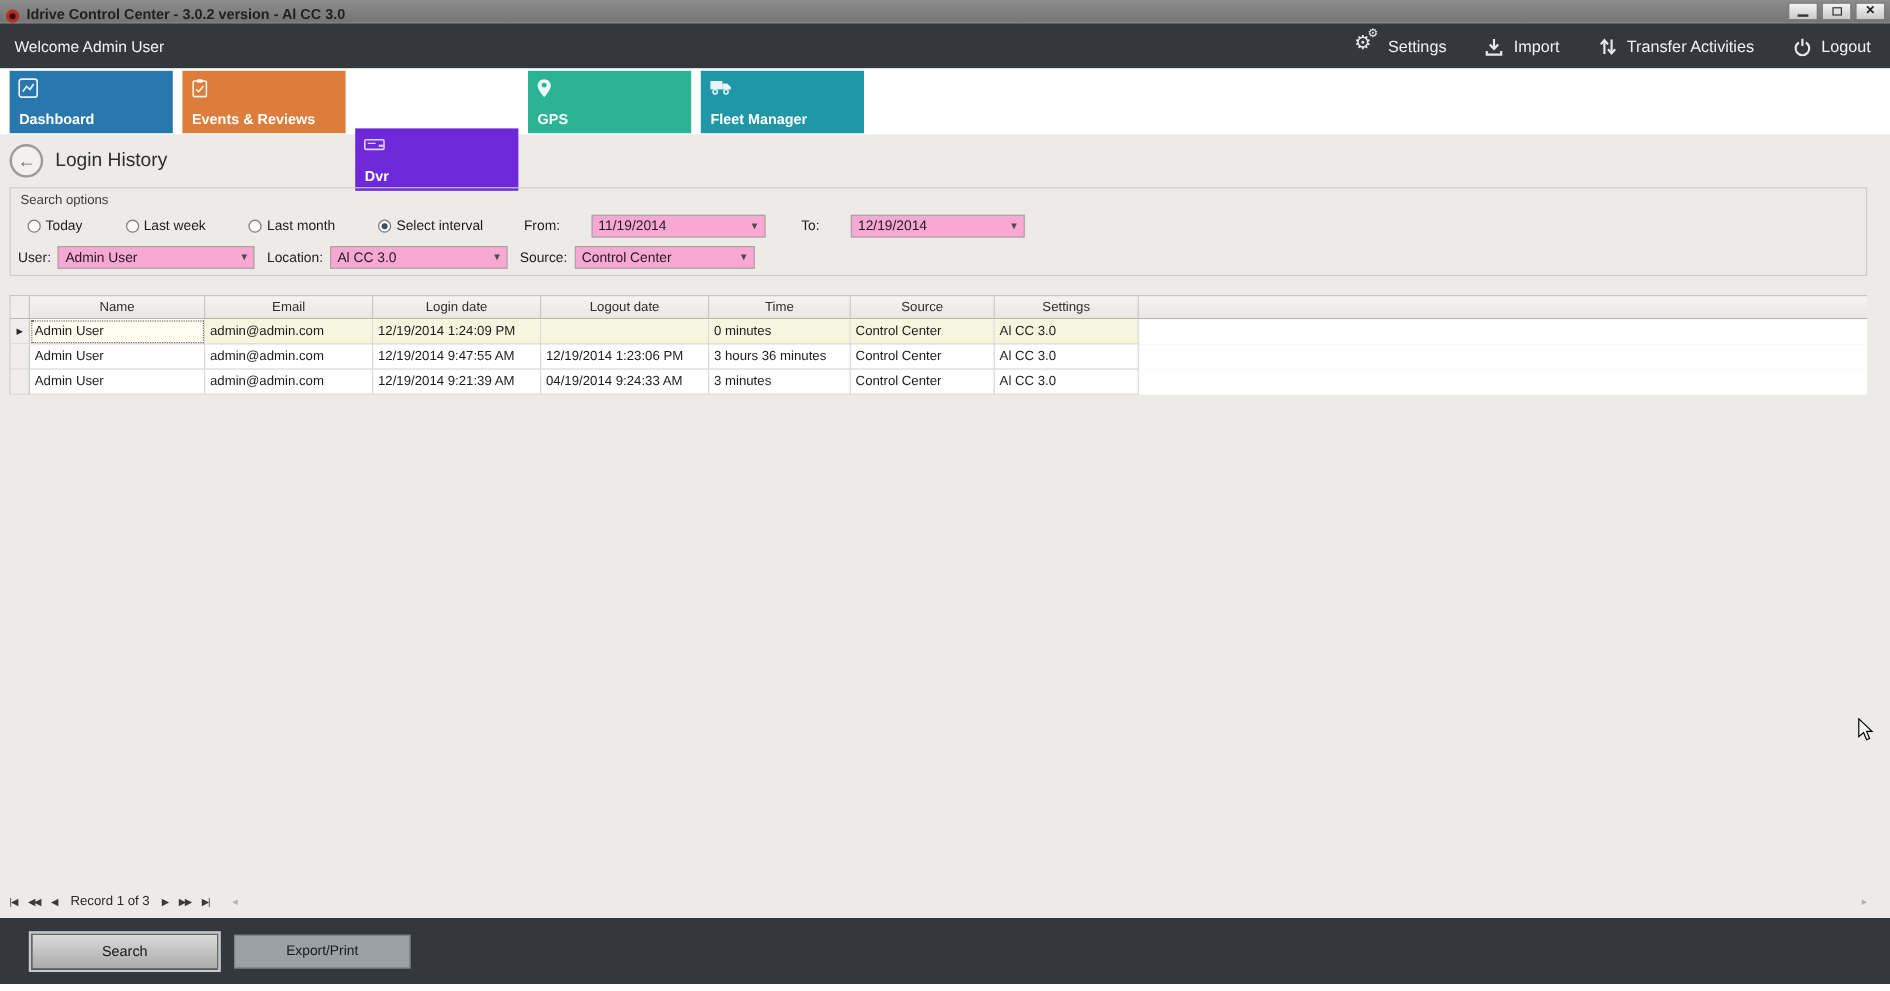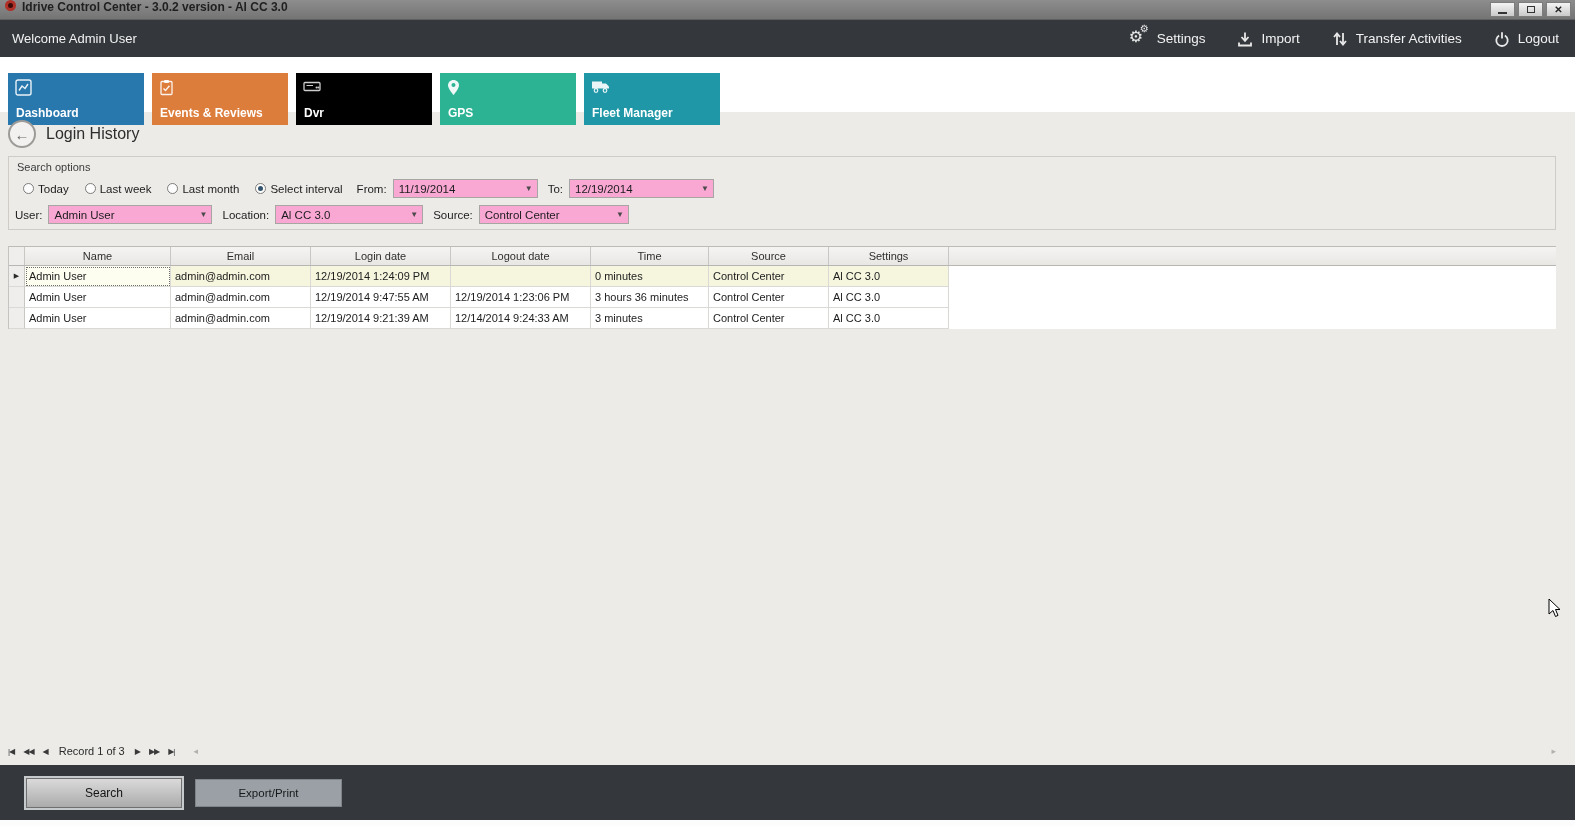--- a/index.html
+++ b/index.html
@@ -8,21 +8,21 @@
     font-family:"Liberation Sans", sans-serif;
     background:#ecebe8;
     position:relative;
     overflow:hidden;
     color:#1c1c1c;
   }
   
   .titlebar {
     position:absolute; top:0; left:0; width:1575px; height:20px;
     background:linear-gradient(#8d8d8d,#747474);
-    display:flex; align-items:flex-start; padding-left:5px;
+    display:flex; align-items:flex-end; padding-left:5px;
     border-bottom:1px solid #5f5f5f;
   }
   .app-icon {
     width:11px; height:11px; border-radius:50%;
     border:3px solid #b13028; background:#3a0c0a; margin-right:6px; flex:0 0 auto;
   }
   .titlebar-text { font-size:12px; font-weight:bold; color:#1f1f1f; }
   .win-controls { position:absolute; right:4px; top:2px; display:flex; }
   .winbtn {
     width:25px; height:15px; margin-left:3px;
@@ -44,21 +44,21 @@
   .welcome { font-size:13px; padding-left:12px; }
   .nav-actions { margin-left:auto; display:flex; align-items:center; padding-right:16px; }
   .nav-action { display:flex; align-items:center; gap:6px; margin-left:30px; font-size:13.5px; cursor:pointer; }
   .nav-icon { display:inline-flex; align-items:center; justify-content:center; width:20px; height:18px; }
   .gear-cluster { position:relative; width:22px; height:18px; color:#e9e9e9; }
   .gear-cluster .g1 { position:absolute; left:0; top:-2px; font-size:16px; line-height:18px; }
   .gear-cluster .g2 { position:absolute; left:11px; top:-6px; font-size:10px; line-height:10px; }
   
   .tilesrow {
     position:absolute; top:57px; left:0; width:1575px; height:55px;
-    background:#ffffff; display:flex; gap:8px; padding:16px 0 1px 8px;
+    background:#ffffff; display:flex; gap:8px; padding:2px 0 1px 8px;
   }
   .tile {
     width:136px; height:52px; position:relative; color:#fff; cursor:pointer;
   }
   .tile-icon { position:absolute; top:6px; left:7px; }
   .tile-label {
     position:absolute; left:8px; bottom:5px;
     font-size:12px; font-weight:bold; white-space:nowrap;
   }
   
@@ -69,21 +69,21 @@
     display:flex; align-items:center; justify-content:center;
     font-size:15px; cursor:pointer;
   }
   .page-title { font-size:16px; color:#2d2d2d; margin-left:10px; }
   
   .groupbox {
     position:absolute; top:156px; left:8px; width:1548px; height:74px;
     border:1px solid #cfccc8;
   }
   .groupbox-title { font-size:11px; color:#3c3c3c; padding:4px 0 0 8px; }
-  .opt-row1 { display:flex; align-items:center; margin:6px 0 0 14px; font-size:11.5px; }
+  .opt-row1 { display:flex; align-items:center; margin:6px 0 0 14px; font-size:11.5px;gap:20px; }
   .opt-row2 { display:flex; align-items:center; margin:7px 0 0 6px; font-size:11.5px; }
   .radio-item { display:flex; align-items:center; gap:4px; margin-right:16px; cursor:pointer; }
   .radio {
     width:11px; height:11px; border-radius:50%;
     border:1px solid #7e7c7a; background:#fdfdfd; position:relative; flex:0 0 auto;
   }
   .radio.checked::after {
     content:""; position:absolute; left:2px; top:2px; width:5px; height:5px;
     border-radius:50%; background:#33536e;
   }
@@ -233,21 +233,21 @@
   <div class="tile" style="background: rgb(221, 125, 60);">
     <span class="tile-icon">
       <svg width="15" height="17" viewBox="0 0 15 17">
           <rect x="2" y="2.5" width="11" height="13" rx="1" fill="none" stroke="rgba(255,255,255,.9)" stroke-width="1.3"></rect>
           <rect x="5" y="1" width="5" height="3" rx="1" fill="rgba(255,255,255,.9)"></rect>
           <polyline points="4.5,9.5 6.5,11.5 10.5,6.8" fill="none" stroke="rgba(255,255,255,.9)" stroke-width="1.4"></polyline>
         </svg>
     </span>
     <span class="tile-label">Events &amp; Reviews</span>
   </div>
-  <div class="tile" style="background: #000000;">
+  <div class="tile" style="background: #6d28d9; margin-top: 48px;">
     <span class="tile-icon">
       <svg width="18" height="15" viewBox="0 0 18 15">
           <rect x="1" y="3.5" width="16" height="8" rx="1" fill="none" stroke="rgba(255,255,255,.8)" stroke-width="1.3"></rect>
           <line x1="3.5" y1="6.5" x2="10" y2="6.5" stroke="rgba(255,255,255,.8)" stroke-width="1"></line>
           <circle cx="13.5" cy="8.5" r="1" fill="rgba(255,255,255,.8)"></circle>
           <circle cx="15.3" cy="8.5" r="1" fill="rgba(255,255,255,.8)"></circle>
         </svg>
     </span>
     <span class="tile-label">Dvr</span>
   </div>
@@ -364,21 +364,21 @@
     <div class="gcell c4">3 hours 36 minutes</div>
     <div class="gcell c5">Control Center</div>
     <div class="gcell c6">Al CC 3.0</div>
   </div>
 
   <div class="grid-row">
     <div class="gcell ind"></div>
     <div class="gcell c0">Admin User</div>
     <div class="gcell c1">admin@admin.com</div>
     <div class="gcell c2">12/19/2014 9:21:39 AM</div>
-    <div class="gcell c3">12/14/2014 9:24:33 AM</div>
+    <div class="gcell c3">04/19/2014 9:24:33 AM</div>
     <div class="gcell c4">3 minutes</div>
     <div class="gcell c5">Control Center</div>
     <div class="gcell c6">Al CC 3.0</div>
   </div>
 </div>
 
 <div class="pager">
   <span class="pgbtn">|◀</span>
   <span class="pgbtn">◀◀</span>
   <span class="pgbtn">◀</span>

